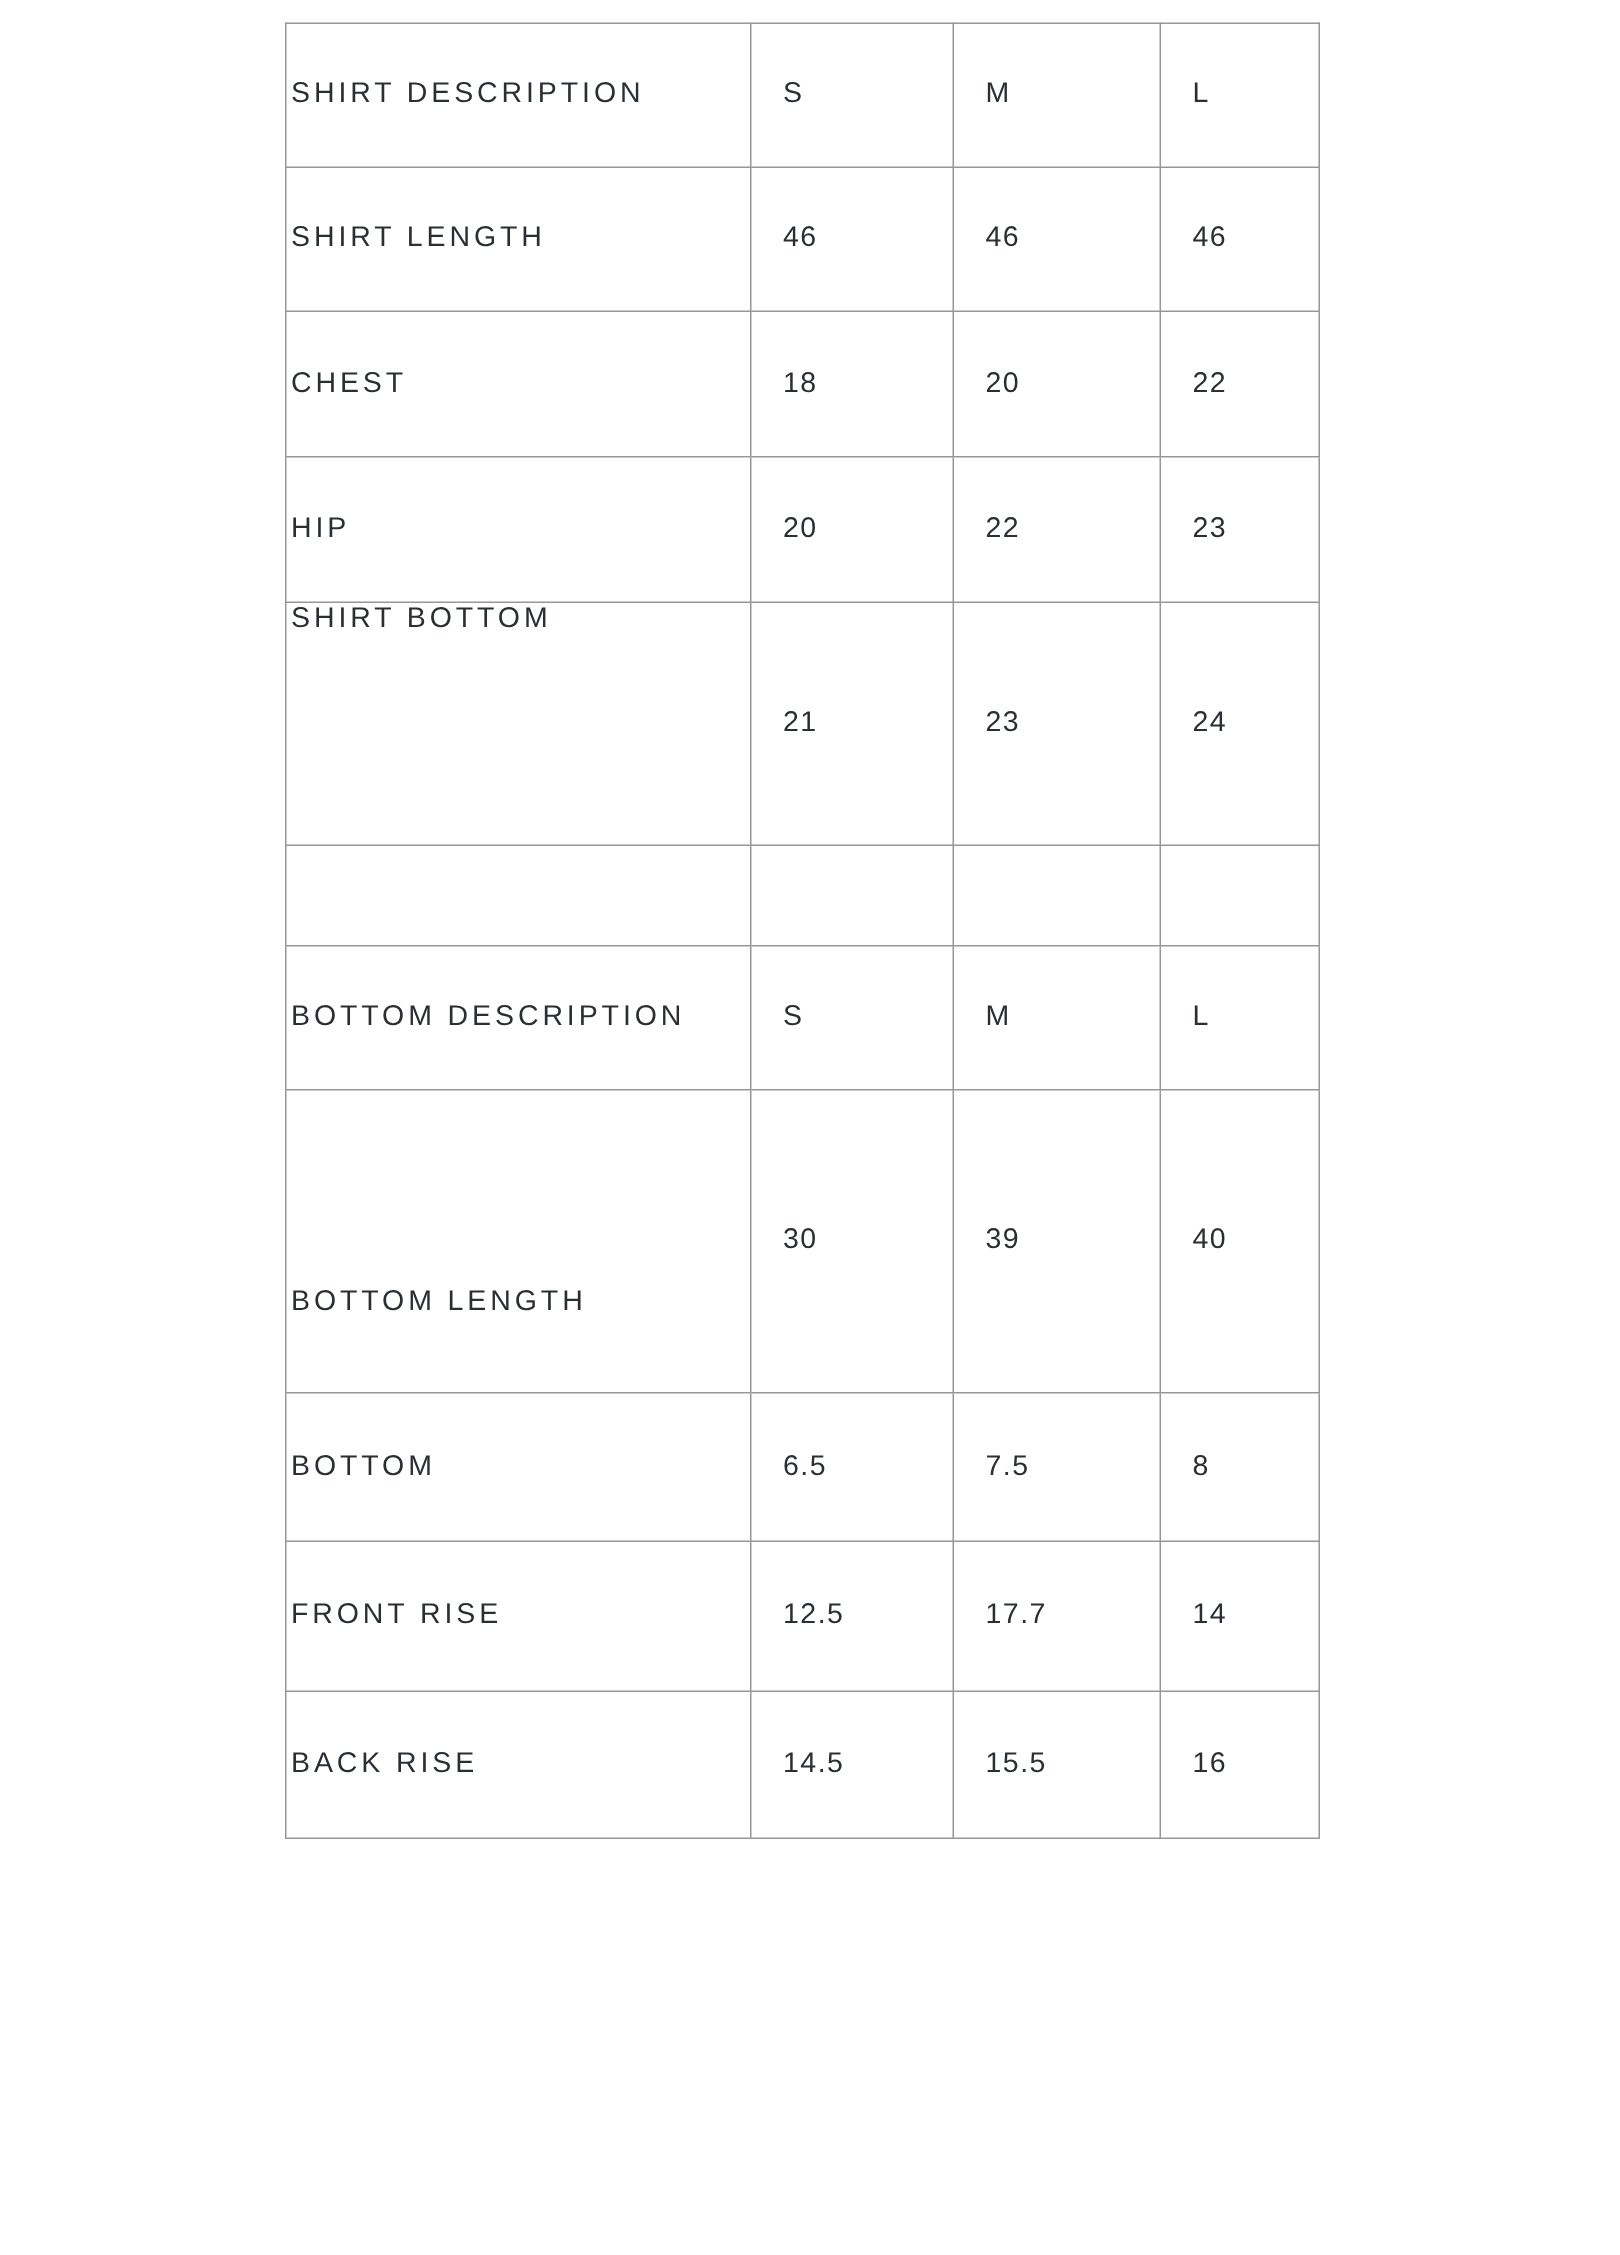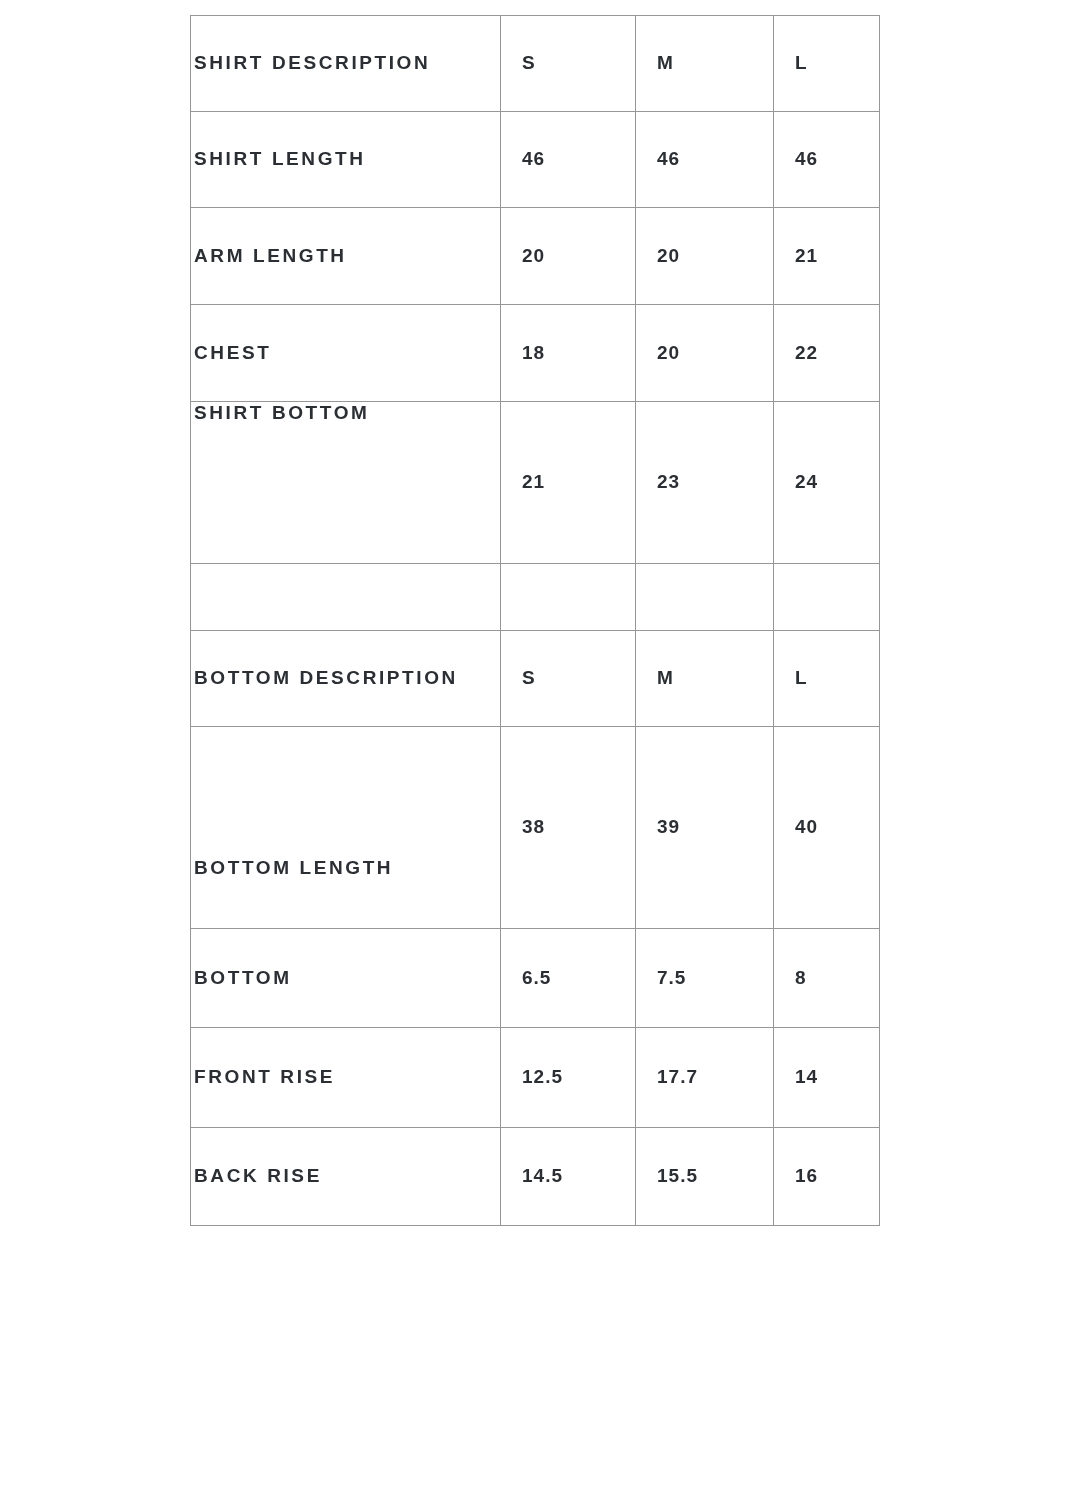--- a/index.html
+++ b/index.html
@@ -23,21 +23,21 @@
     border-collapse: collapse;
     table-layout: fixed;
     background: #ffffff;
   }
   .size-chart td {
     border: 1px solid #979797;
     padding: 0;
     vertical-align: middle;
     color: #2b2f34;
     font-size: 19px;
-    font-weight: 700;
+    font-weight: 400;
     letter-spacing: 2.6px;
     line-height: 1.2;
     background: #ffffff;
     overflow: hidden;
     white-space: nowrap;
   }
   .size-chart td.c-label { padding-left: 3px; }
   .size-chart td.c-val   { padding-left: 21px; letter-spacing: 1px; }
 
   
@@ -73,30 +73,30 @@
         <td class="c-val">M</td>
         <td class="c-val">L</td>
       </tr>
       <tr class="r-h95">
         <td class="c-label">SHIRT LENGTH</td>
         <td class="c-val">46</td>
         <td class="c-val">46</td>
         <td class="c-val">46</td>
       </tr>
       <tr class="r-h96">
-        <td class="c-label">ARM LENGTH</td>
-        <td class="c-val">20</td>
-        <td class="c-val">20</td>
-        <td class="c-val">21</td>
-      </tr>
-      <tr class="r-h96">
         <td class="c-label">CHEST</td>
         <td class="c-val">18</td>
         <td class="c-val">20</td>
         <td class="c-val">22</td>
+      </tr>
+      <tr class="r-h96">
+        <td class="c-label">HIP</td>
+        <td class="c-val">20</td>
+        <td class="c-val">22</td>
+        <td class="c-val">23</td>
       </tr>
       <tr class="r-h161 r-label-top">
         <td class="c-label">SHIRT BOTTOM</td>
         <td class="c-val">21</td>
         <td class="c-val">23</td>
         <td class="c-val">24</td>
       </tr>
 
       <tr class="r-h66">
         <td class="c-label"></td>
@@ -106,21 +106,21 @@
       </tr>
 
       <tr class="r-h95">
         <td class="c-label">BOTTOM DESCRIPTION</td>
         <td class="c-val">S</td>
         <td class="c-val">M</td>
         <td class="c-val">L</td>
       </tr>
       <tr class="r-h153 r-label-bottom">
         <td class="c-label">BOTTOM LENGTH</td>
-        <td class="c-val">38</td>
+        <td class="c-val">30</td>
         <td class="c-val">39</td>
         <td class="c-val">40</td>
       </tr>
       <tr class="r-h98">
         <td class="c-label">BOTTOM</td>
         <td class="c-val">6.5</td>
         <td class="c-val">7.5</td>
         <td class="c-val">8</td>
       </tr>
       <tr class="r-h99">

